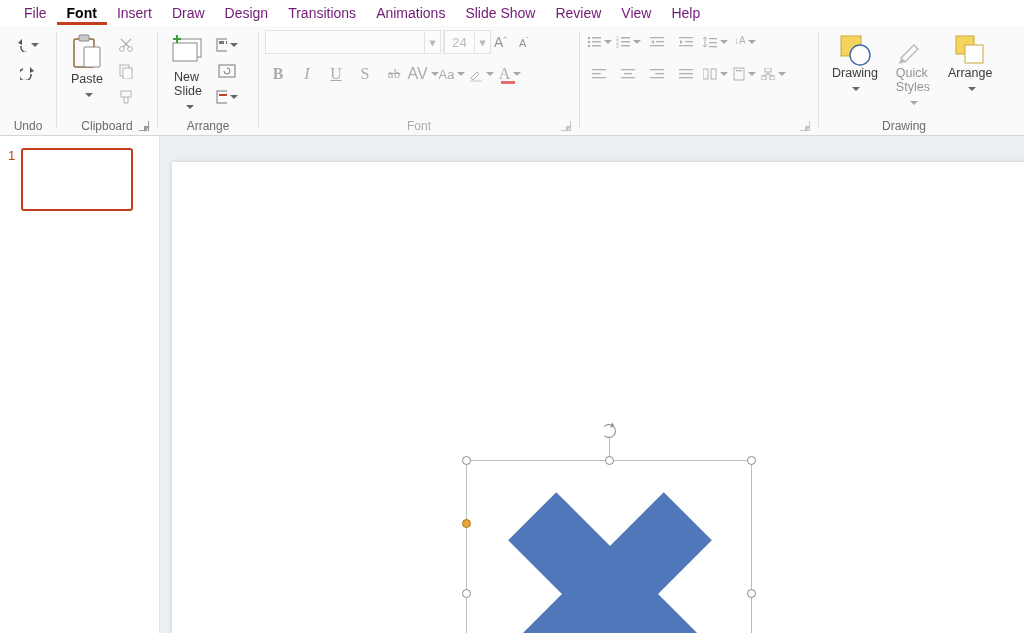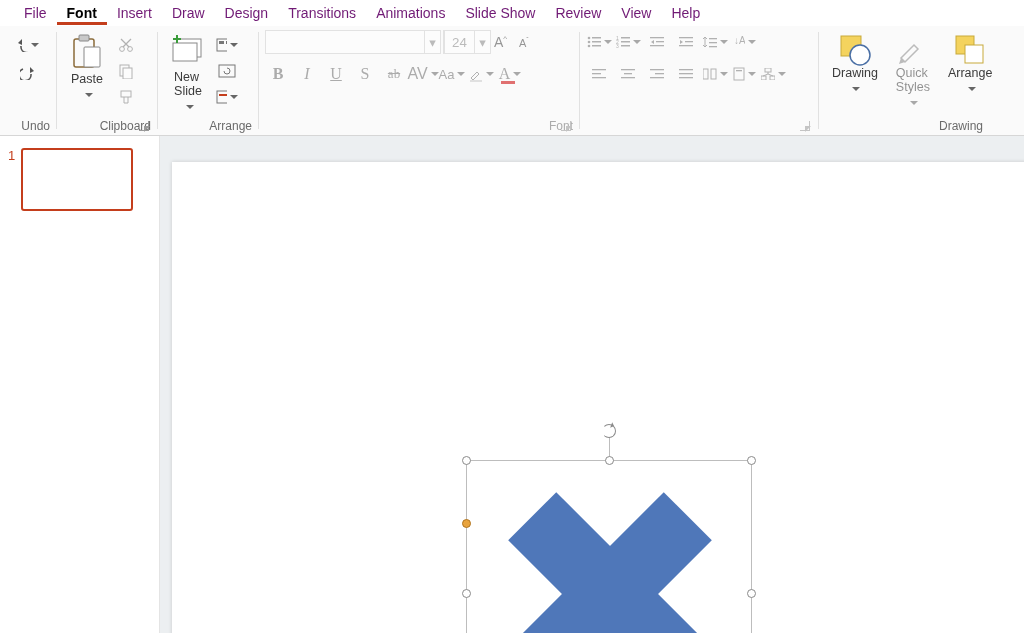--- a/index.html
+++ b/index.html
@@ -7,21 +7,21 @@
 
   
   .menubar { display:flex; align-items:flex-end; gap:0; padding:2px 4px 0 14px; height:26px; border-bottom:1px solid #fff; }
   .menubar .menu-item { padding:2px 10px 4px 10px; cursor:pointer; color:#701a75; font-size:14px; }
   .menubar .menu-item.active { border-bottom:3px solid #c43e1c; padding-bottom:1px; font-weight:600; color:#000; }
 
   
   .ribbon { display:flex; height:110px; border-bottom:1px solid #d6d6d6; background:#fafafa; }
   .group { display:flex; flex-direction:column; justify-content:space-between; padding:4px 6px 2px 6px; position:relative; }
   .group-sep { width:1px; background:#e1e1e1; margin:6px 0; }
-  .group-label { text-align:right; font-size:12px; color:#6b6b6b; padding:2px 0 0 0; }
+  .group-label { text-align:center; font-size:12px; color:#6b6b6b; padding:2px 0 0 0; }
   .group-body { display:flex; align-items:flex-start; gap:4px; }
   .col { display:flex; flex-direction:column; align-items:center; gap:2px; }
   .big-btn { display:flex; flex-direction:column; align-items:center; padding:2px 6px; border:1px solid transparent; border-radius:3px; cursor:pointer; }
   .big-btn .lbl { font-size:12.5px; color:#3b3b3b; line-height:1.1; text-align:left; }
   .small-btn { display:flex; align-items:center; justify-content:center; width:22px; height:22px; border-radius:3px; cursor:pointer; color:#666; }
   .dropdown-caret::after { content:""; display:inline-block; border:4px solid transparent; border-top-color:#666; margin-left:3px; transform:translateY(2px); }
   .font-box { display:flex; align-items:center; height:24px; border:1px solid #cfcfcf; background:#fff; }
   .font-name { width:158px; height:22px; border:none; padding:0 6px; color:#888; outline:none; }
   .font-size { width:30px; height:22px; border:none; border-left:1px solid #cfcfcf; padding:0 4px; text-align:center; color:#888; outline:none; }
   .dbox { width:16px; display:flex; align-items:center; justify-content:center; color:#888; border-left:1px solid #cfcfcf; height:22px; }

